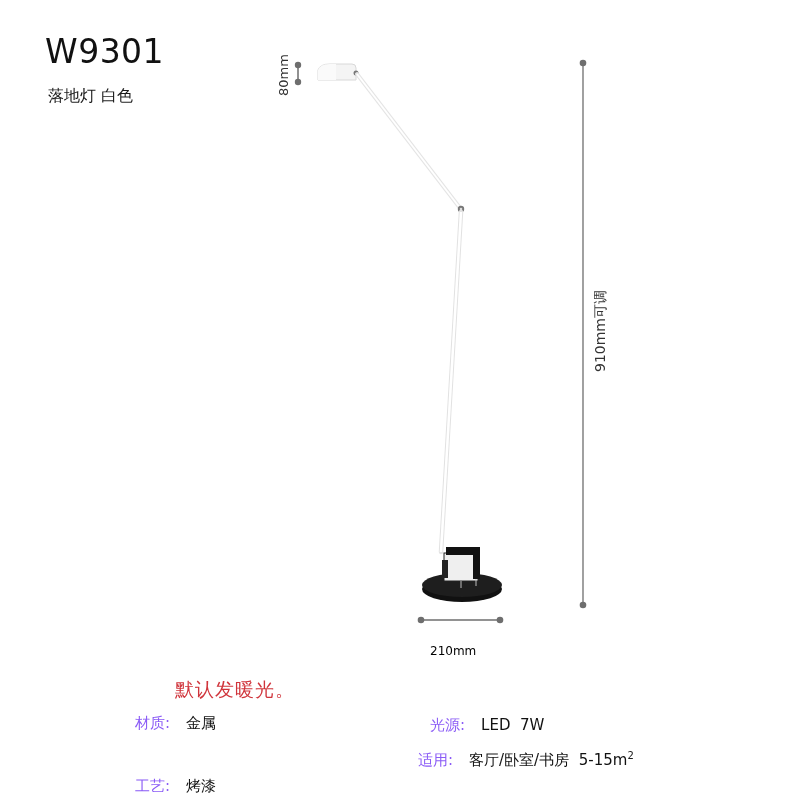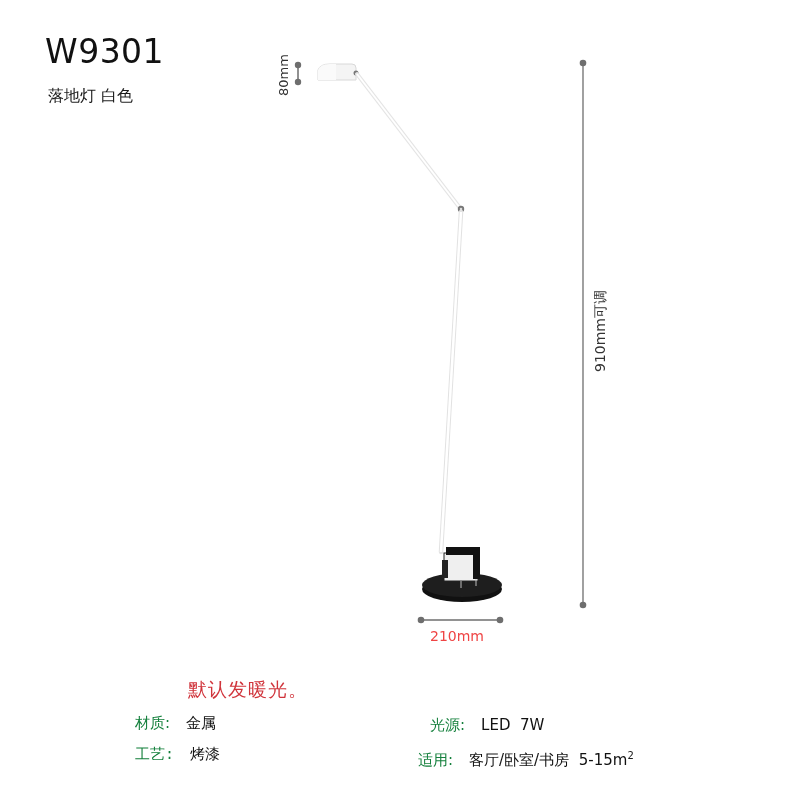--- a/index.html
+++ b/index.html
@@ -2,24 +2,24 @@
 <html><head>
 <meta charset="utf-8">
 <style>
   html, body { margin:0; padding:0; background:#ffffff; }
   body { width:800px; height:800px; position:relative; overflow:hidden;
          font-family:"DejaVu Sans","Liberation Sans",sans-serif; color:#1a1a1a; }
   .model { position:absolute; left:45px; top:32px; font-size:33px; font-weight:400; letter-spacing:0.5px; color:#111;text-align:center; }
   .subtitle { position:absolute; left:48px; top:86px; font-size:16px; color:#1a1a1a; }
   svg.drawing { position:absolute; left:0; top:0; }
   .dim-v { position:absolute; font-size:13px; color:#333; transform-origin:left top; white-space:nowrap; }
-  .dim-h { position:absolute; font-size:14px; color:#ef4444; white-space:nowrap; }
-  .notice { position:absolute; left:188px; top:677px; font-size:19px; color:#d0343b; letter-spacing:1px; }
+  .dim-h { position:absolute; font-size:12px; color:#000000; white-space:nowrap;margin-top:16px; }
+  .notice { position:absolute; left:175px; top:677px; font-size:19px; color:#d0343b; letter-spacing:1px; }
   .spec { position:absolute; font-size:15px; white-space:nowrap; }
-  .spec .k { color:#15803d; margin-right:16px; }
+  .spec .k { color:#8b5cf6; margin-right:16px; }
   .spec .v { color:#111;margin-top:28px; }
   sup { font-size:10px; }
 </style>
 </head>
 <body>
 
 <div class="model">W9301</div>
 <div class="subtitle">落地灯 白色</div>
 
 <svg class="drawing" width="800" height="800" viewBox="0 0 800 800">
@@ -72,21 +72,21 @@
 
 <div class="dim-v" style="left:276px; top:96px; transform:rotate(-90deg);">80mm</div>
 <div class="dim-v" style="left:592px; top:372px; transform:rotate(-90deg); font-size:14px;">910mm可调</div>
 <div class="dim-h" style="left:430px; top:628px;">210mm</div>
 
 <div class="notice">默认发暖光。</div>
 
 <div class="spec" style="left:135px; top:714px;">
   <span class="k">材质:</span><span class="v">金属</span>
 </div>
-<div class="spec" style="left:135px; top:745px;font-family:Liberation Mono, monospace;">
+<div class="spec" style="left:135px; top:777px;">
   <span class="k">工艺:</span><span class="v">烤漆</span>
 </div>
 <div class="spec" style="left:430px; top:716px;">
   <span class="k">光源:</span><span class="v" style="white-space:pre;">LED  7W</span>
 </div>
 <div class="spec" style="left:418px; top:750px;">
   <span class="k">适用:</span><span class="v" style="white-space:pre;">客厅/卧室/书房  5-15m</span><sup>2</sup>
 </div>
 
 </body></html>

